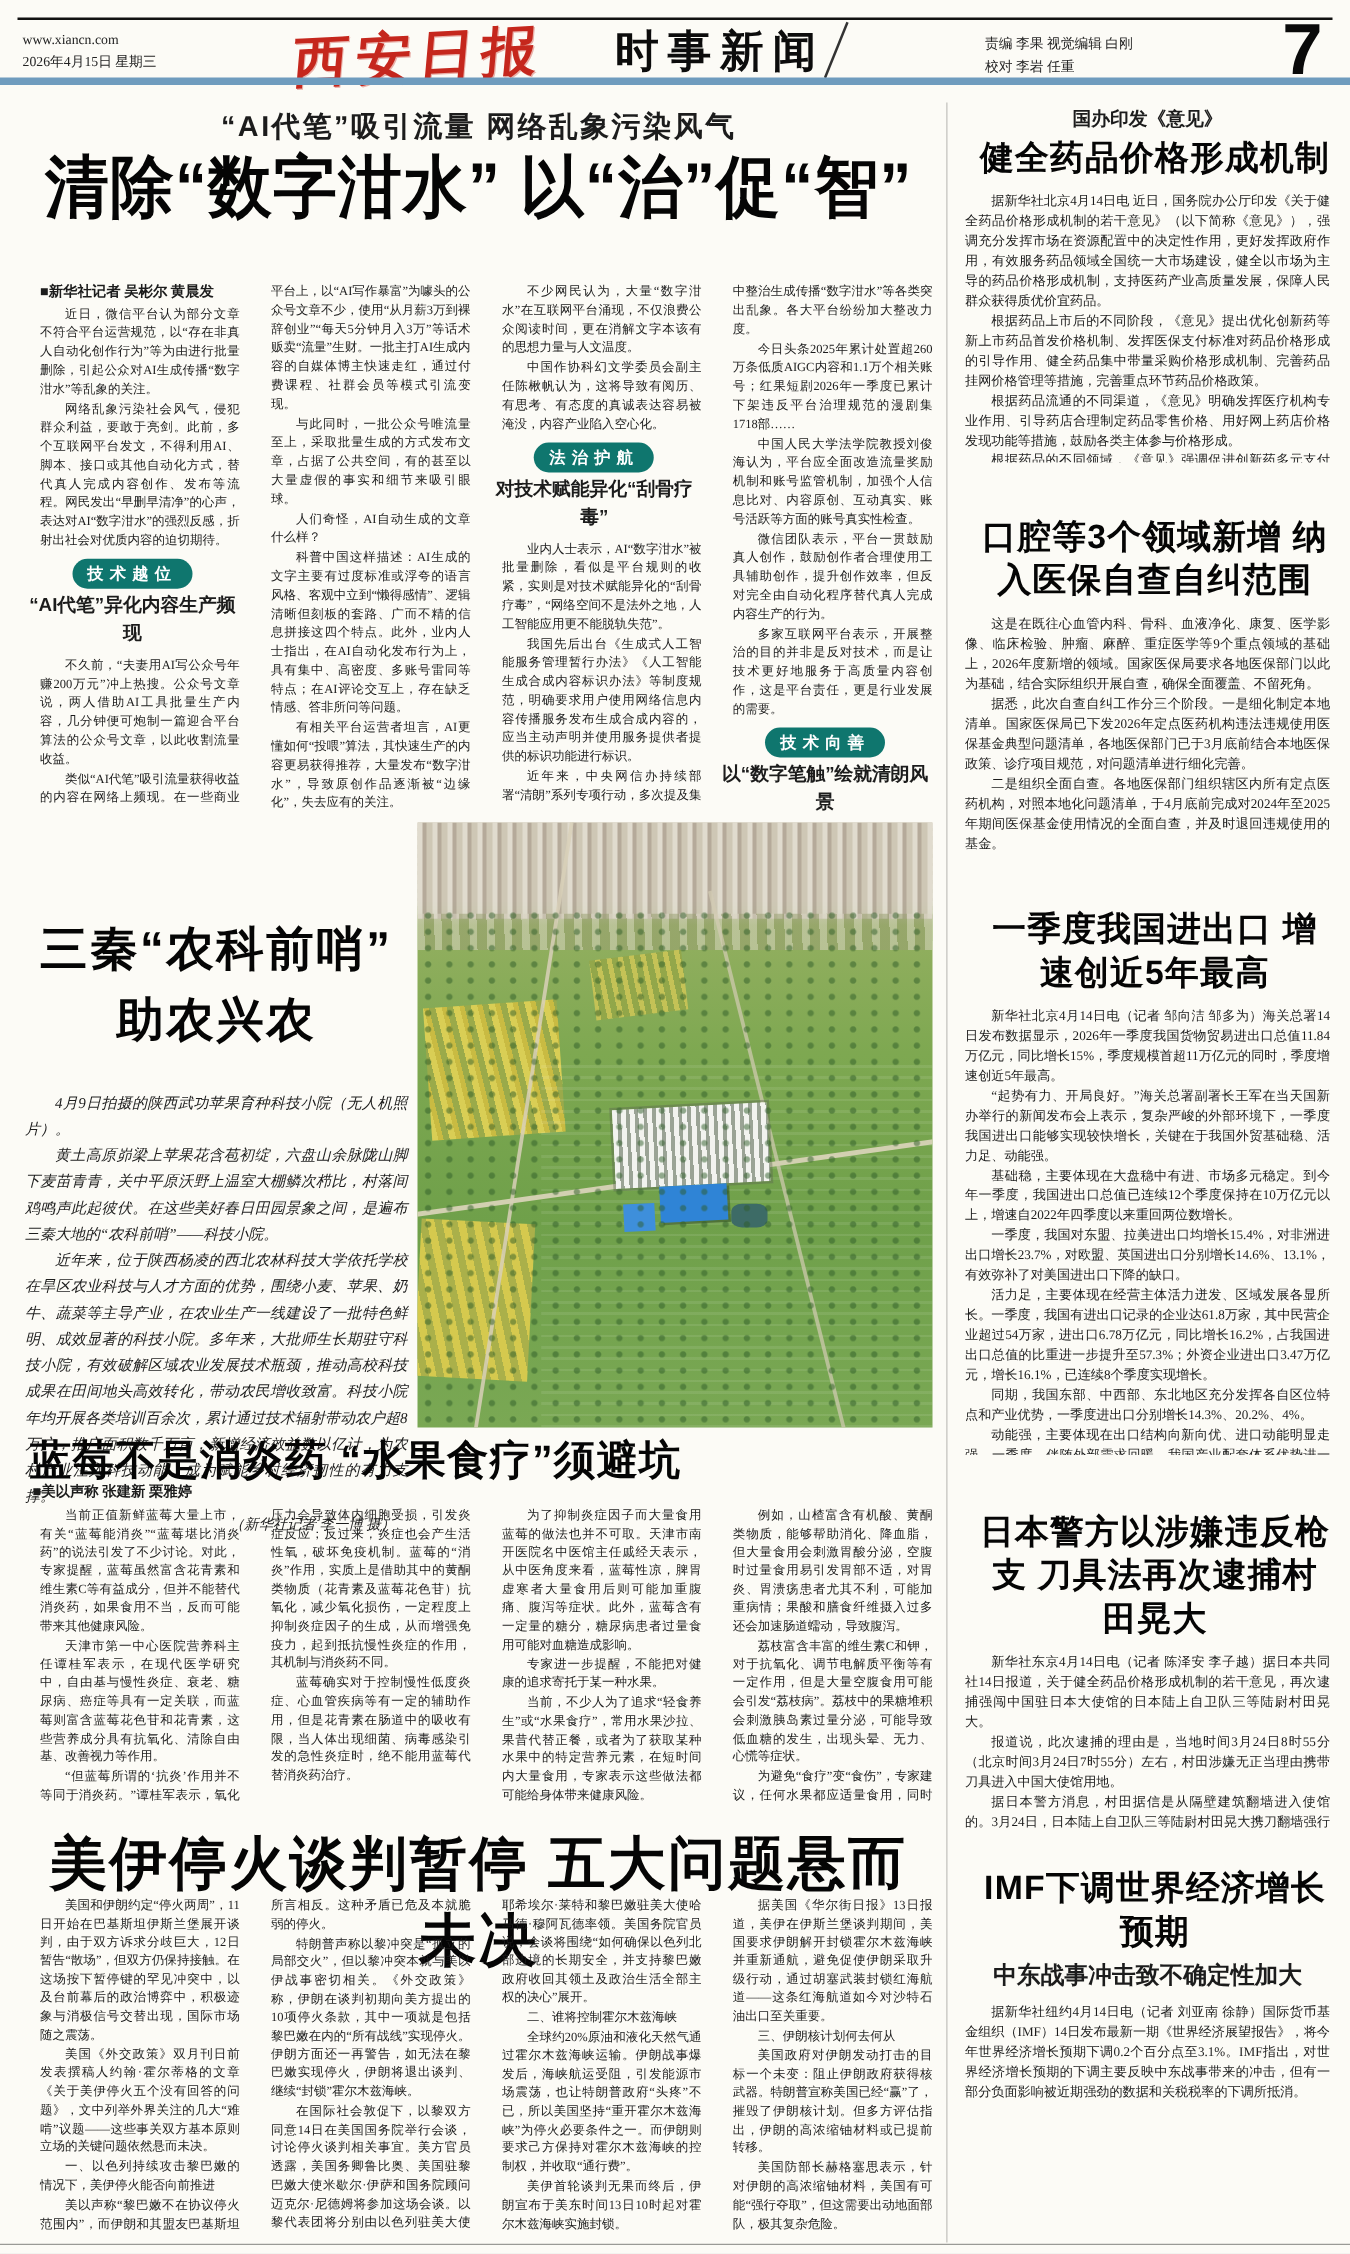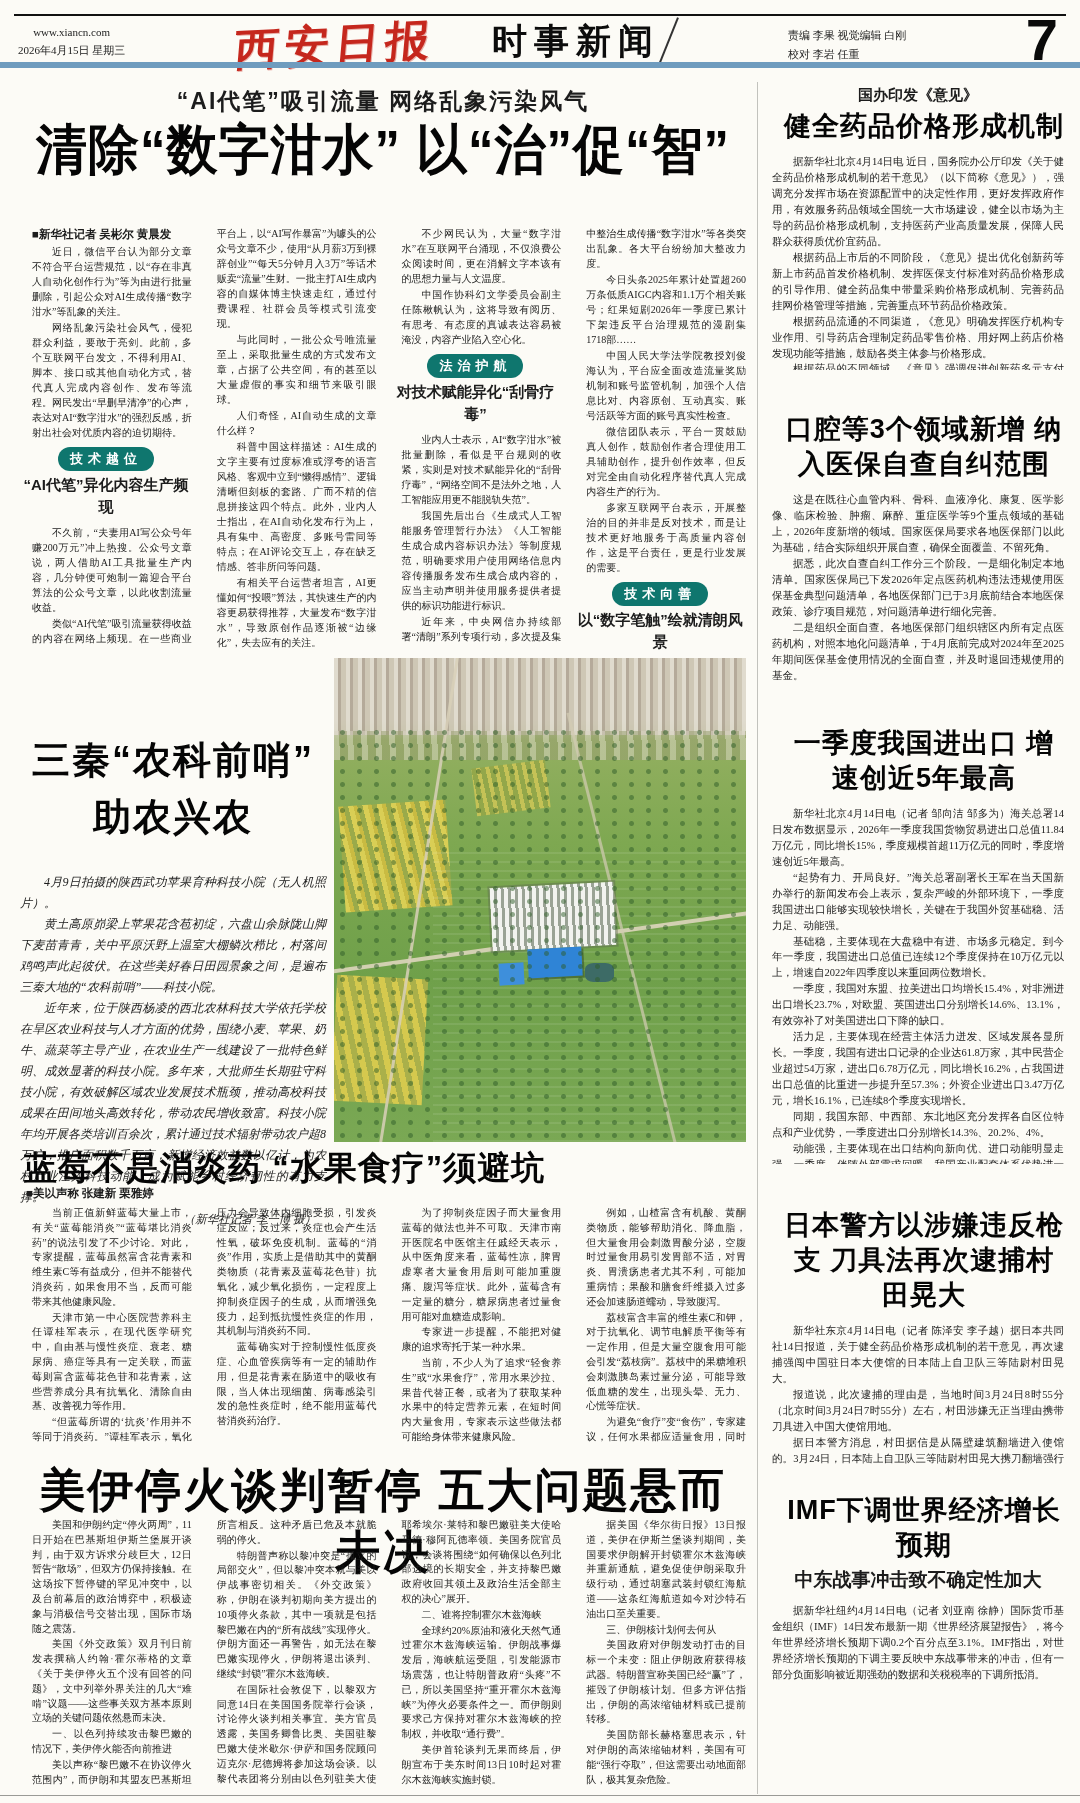--- a/index.html
+++ b/index.html
@@ -1,21 +1,21 @@
 <!DOCTYPE html>
 <html><head>
 <meta charset="utf-8">
 <style>
   html,body{margin:0;padding:0;background:#e8e8e4;}
   #page{position:relative;width:1080px;height:1803px;background:#fcfbf6;overflow:hidden;
         font-family:"Liberation Serif",serif;color:#1c1c1c;margin:0 auto;}
   .abs{position:absolute;}
   
   .topline{left:14px;right:14px;top:14px;height:0;border-top:2px solid #111;}
-  .site-info{left:18px;top:24px;font-size:11px;line-height:1.6;color:#222;text-align:center;}
+  .site-info{left:18px;top:24px;font-size:11px;line-height:1.6;color:#222;}
   .masthead{left:235px;top:16px;font-family:"Liberation Sans",sans-serif;font-weight:700;
             font-size:44px;color:#c5271d;letter-spacing:6px;transform:skewX(-8deg) rotate(-3deg);
             text-shadow:1px 1px 0 rgba(197,39,29,.35);}
   .section-title{left:492px;top:18px;font-family:"Liberation Sans",sans-serif;font-weight:900;
             font-size:35px;letter-spacing:7px;color:#0c0c0c;}
   .hdr-slash{left:668px;top:16px;width:2px;height:48px;background:#333;transform:rotate(22deg);}
   .editors{left:788px;top:26px;font-size:11px;line-height:1.7;color:#222;}
   .pagenum{right:22px;top:6px;font-family:"Liberation Sans",sans-serif;font-weight:900;font-size:58px;color:#0a0a0a;}
   .bluebar{left:0;right:0;top:62px;height:6px;background:#6f9cbe;}
   

